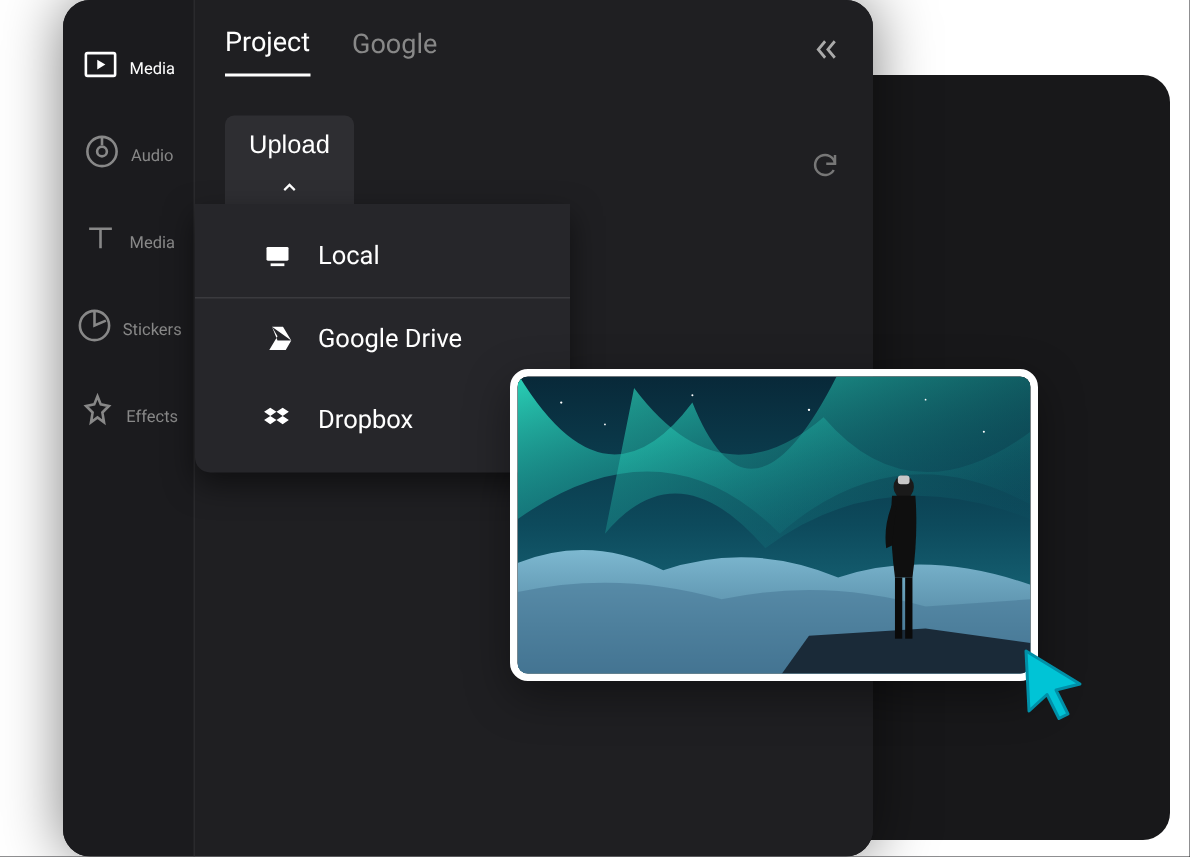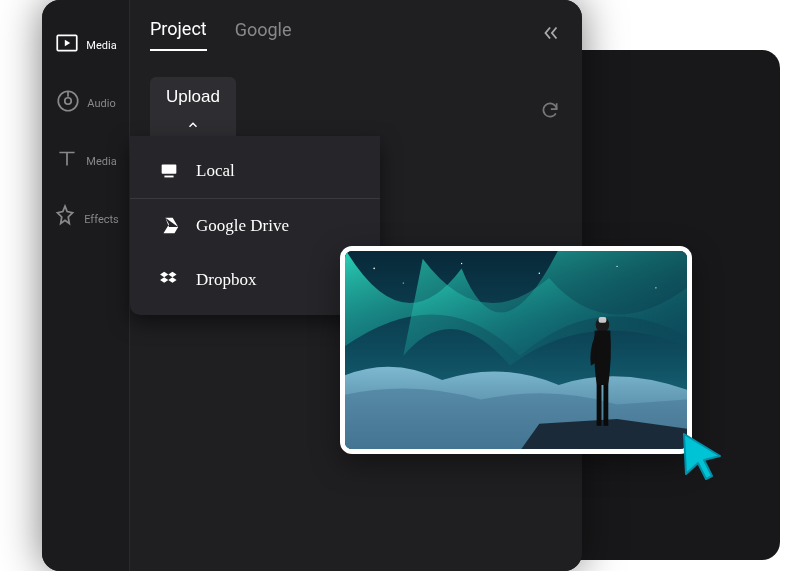--- a/index.html
+++ b/index.html
@@ -105,25 +105,24 @@
     width: 250px;
     background: #26262a;
     border-radius: 0 0 10px 10px;
     padding: 8px 0;
     box-shadow: 0 8px 20px rgba(0,0,0,0.5);
   }
   .dd-item {
     display: flex;
     align-items: center;
     gap: 16px;
-    padding: 16px 28px;
+    padding: 16px 44px;
     color: #fff;
     font-size: 17px;
     cursor: pointer;
-    font-family: Liberation Serif, serif;
   }
   .dd-item:first-child {
     border-bottom: 1px solid #3a3a3e;
   }
   .dd-icon {
     width: 22px;
     display: flex;
     justify-content: center;
   }
   .thumb {
@@ -170,20 +169,29 @@
       </span>
       <span class="sb-label">Audio</span>
     </div>
     <div class="sb-item">
       <span>
         <svg width="26" height="26" viewBox="0 0 24 24" fill="none" stroke="#888" stroke-width="1.6">
             <path d="M5 6h14M12 6v12"></path>
           </svg>
       </span>
       <span class="sb-label">Media</span>
+    </div>
+    <div class="sb-item">
+      <span>
+        <svg width="26" height="26" viewBox="0 0 24 24" fill="none" stroke="#888" stroke-width="1.6">
+            <circle cx="12" cy="12" r="9"></circle>
+            <path d="M12 3v9l7-3"></path>
+          </svg>
+      </span>
+      <span class="sb-label">Stickers</span>
     </div>
     <div class="sb-item">
       <span>
         <svg width="26" height="26" viewBox="0 0 24 24" fill="none" stroke="#888" stroke-width="1.6">
             <path d="M12 2l2 5 5 1-4 4 1 6-4-3-4 3 1-6-4-4 5-1z"></path>
           </svg>
       </span>
       <span class="sb-label">Effects</span>
     </div>
   </div>

